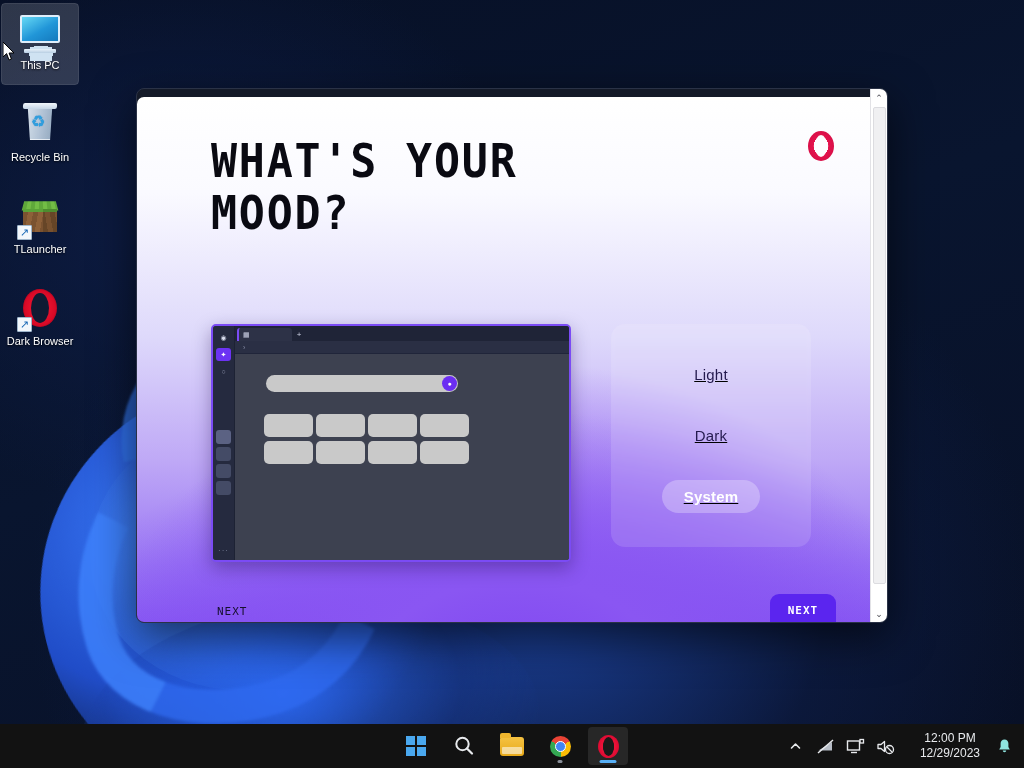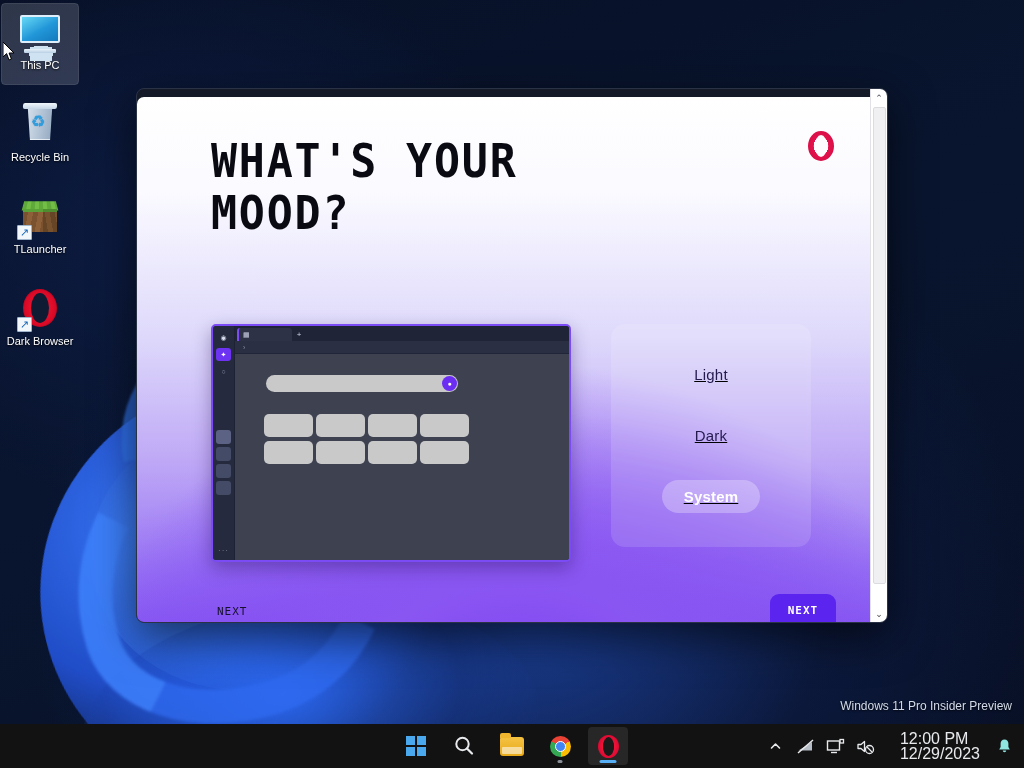--- a/index.html
+++ b/index.html
@@ -547,24 +547,25 @@
     color: #e8eaed;
     font-size: 12px;
   }
   .tray-ic {
     width: 28px; height: 32px;
     display: flex; align-items: center; justify-content: center;
     cursor: pointer;
     border-radius: 4px;
   }
   #tray-clock {
+    text-align: center;
     line-height: 15px;
     padding: 0 8px 0 6px;
     cursor: pointer;
-    font-size: 16px;
+    font-size: 12px;
     margin-left: 12px;
   }
 </style>
 </head>
 <body>
 
 <div id="desktop">
   <div class="wall-base"></div>
   <div class="ribbon rib5"></div>
   <div class="ribbon rib1"></div>
@@ -683,21 +684,20 @@
     <div class="win-scrollbar">
       <div class="sb-arrow">⌃</div>
       <div class="sb-track">
         <div class="sb-thumb"></div>
       </div>
       <div class="sb-arrow">⌄</div>
     </div>
   </div>
 
   <div id="watermark">
-    <div>Windows 11 Pro Insider Preview</div>
   </div>
 
   <div id="taskbar">
     <div class="tb-center">
 
       <div class="tb-btn">
         <span class="win-logo">
             <i></i>
             <i></i>
             <i></i>

